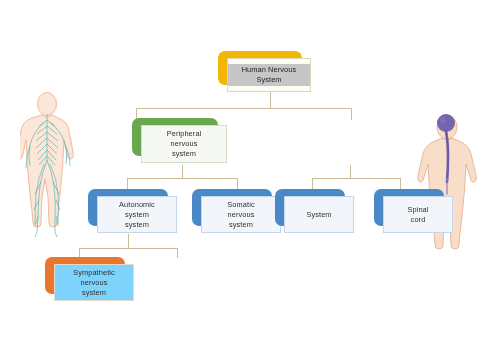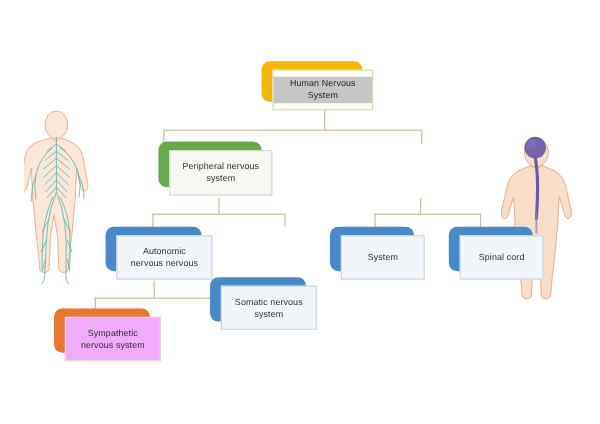--- a/index.html
+++ b/index.html
@@ -36,30 +36,30 @@
     border:1px solid #d7d9cd;
     box-sizing:border-box;
     display:flex;align-items:center;justify-content:center;
     text-align:center;
   }
   .node .label{
     font-size:7.4px;
     line-height:10px;
     color:#2f2f2f;
     letter-spacing:.1px;
-    padding:0 8px;
+    padding:0 22px;
   }
   .node.root .face{background:#fdfdf6;border-color:#ded7b4;}
   .node.root .label{
     background:#c6c6c6;
     color:#222;
     padding:1px 5px;
   }
   .node.blue .face{background:#f2f6fb;border-color:#c4d6e8;}
-  .node.orange .face{background:#f0abfc;border-color:#e6d9c9;}
+  .node.orange .face{background:#7dd3fc;border-color:#e6d9c9;}
   .node.green .face{background:#f6f9f3;border-color:#d3ddcb;}
 
   
   .figure{position:absolute;}
 </style>
 </head>
 <body>
 
 <div id="canvas">
 
@@ -149,25 +149,25 @@
     <div class="shadow" style="background:#6aa84f;"></div>
     <div class="face">
       <span class="label">Peripheral nervous system</span>
     </div>
   </div>
 
 
   <div class="node blue" style="left:88px;top:189px;width:80px;height:37px;">
     <div class="shadow" style="background:#4a89c8;"></div>
     <div class="face">
-      <span class="label">Autonomic nervous nervous</span>
+      <span class="label">Autonomic system system</span>
     </div>
   </div>
 
-  <div class="node blue" style="left:175px;top:189px;width:80px;height:37px;margin-top:42px;">
+  <div class="node blue" style="left:192px;top:189px;width:80px;height:37px;">
     <div class="shadow" style="background:#4a89c8;"></div>
     <div class="face">
       <span class="label">Somatic nervous system</span>
     </div>
   </div>
 
   <div class="node blue" style="left:275px;top:189px;width:70px;height:37px;">
     <div class="shadow" style="background:#4a89c8;"></div>
     <div class="face">
       <span class="label">System</span>

